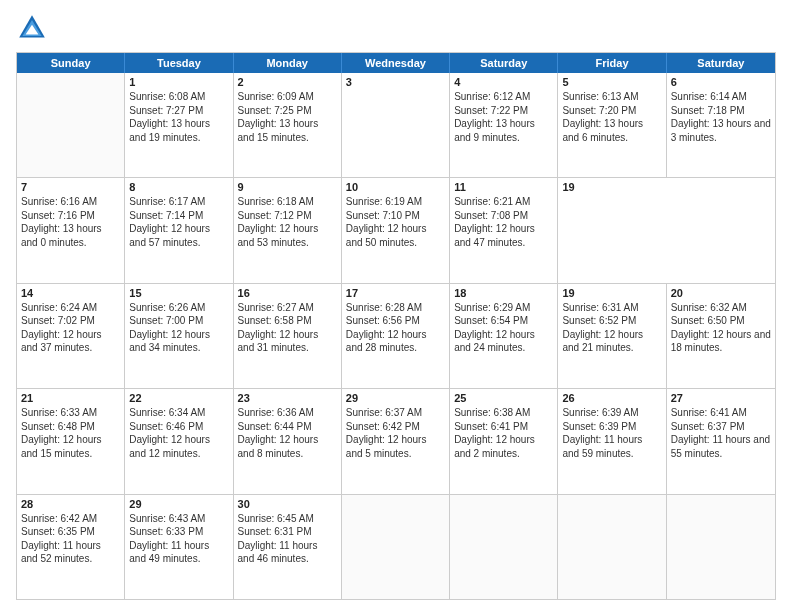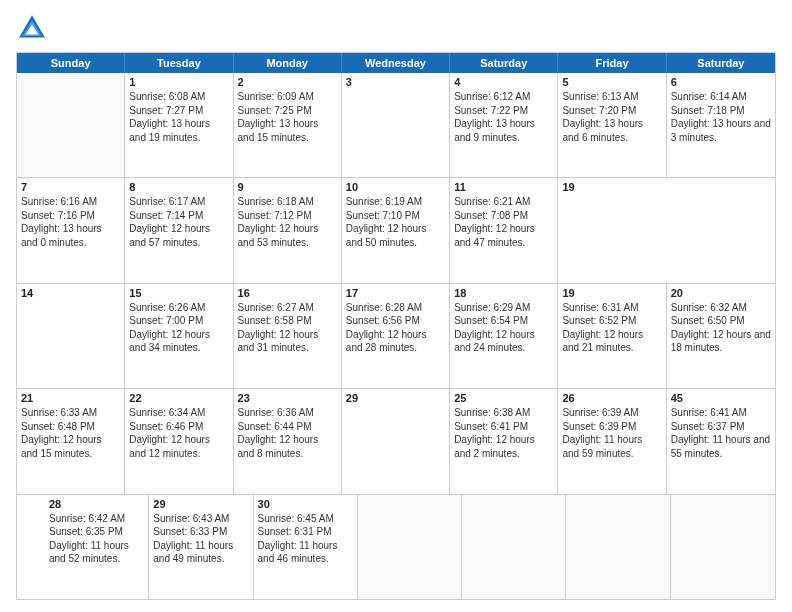--- a/index.html
+++ b/index.html
@@ -77,21 +77,21 @@
       flex: 1;
       display: flex;
       flex-direction: column;
     }
     .cal-week {
       flex: 1;
       display: grid;
       grid-template-columns: repeat(7, 1fr);
       border-bottom: 1px solid #ccc;
     }
-    .cal-week:last-child { border-bottom: none; margin-left: 28px; }
+    .cal-week:last-child { border-bottom: none; }
     .cal-cell {
       border-right: 1px solid #ccc;
       padding: 3px 4px;
       font-size: 8.5px;
       color: #333;
       vertical-align: top;
       min-height: 0;
     }
     .cal-cell:last-child { border-right: none; }
     .cal-cell.empty { background: #fafafa; }
@@ -187,20 +187,21 @@
             <div class="day-num">11</div>
             <div class="day-info">Sunrise: 6:21 AM<br>Sunset: 7:08 PM<br>Daylight: 12 hours and 47 minutes.</div>
           </div>
           <div class="cal-cell">
             <div class="day-num">19</div>
           </div>
         </div>
         <div class="cal-week">
           <div class="cal-cell">
             <div class="day-num">14</div>
+            <div class="day-info">Sunrise: 6:24 AM<br>Sunset: 7:02 PM<br>Daylight: 12 hours and 37 minutes.</div>
           </div>
           <div class="cal-cell">
             <div class="day-num">15</div>
             <div class="day-info">Sunrise: 6:26 AM<br>Sunset: 7:00 PM<br>Daylight: 12 hours and 34 minutes.</div>
           </div>
           <div class="cal-cell">
             <div class="day-num">16</div>
             <div class="day-info">Sunrise: 6:27 AM<br>Sunset: 6:58 PM<br>Daylight: 12 hours and 31 minutes.</div>
           </div>
           <div class="cal-cell">
@@ -228,31 +229,32 @@
           <div class="cal-cell">
             <div class="day-num">22</div>
             <div class="day-info">Sunrise: 6:34 AM<br>Sunset: 6:46 PM<br>Daylight: 12 hours and 12 minutes.</div>
           </div>
           <div class="cal-cell">
             <div class="day-num">23</div>
             <div class="day-info">Sunrise: 6:36 AM<br>Sunset: 6:44 PM<br>Daylight: 12 hours and 8 minutes.</div>
           </div>
           <div class="cal-cell">
             <div class="day-num">29</div>
+            <div class="day-info">Sunrise: 6:37 AM<br>Sunset: 6:42 PM<br>Daylight: 12 hours and 5 minutes.</div>
           </div>
           <div class="cal-cell">
             <div class="day-num">25</div>
             <div class="day-info">Sunrise: 6:38 AM<br>Sunset: 6:41 PM<br>Daylight: 12 hours and 2 minutes.</div>
           </div>
           <div class="cal-cell">
             <div class="day-num">26</div>
             <div class="day-info">Sunrise: 6:39 AM<br>Sunset: 6:39 PM<br>Daylight: 11 hours and 59 minutes.</div>
           </div>
           <div class="cal-cell">
-            <div class="day-num">45</div>
+            <div class="day-num">27</div>
             <div class="day-info">Sunrise: 6:41 AM<br>Sunset: 6:37 PM<br>Daylight: 11 hours and 55 minutes.</div>
           </div>
         </div>
         <div class="cal-week">
           <div class="cal-cell">
             <div class="day-num">28</div>
             <div class="day-info">Sunrise: 6:42 AM<br>Sunset: 6:35 PM<br>Daylight: 11 hours and 52 minutes.</div>
           </div>
           <div class="cal-cell">
             <div class="day-num">29</div>

